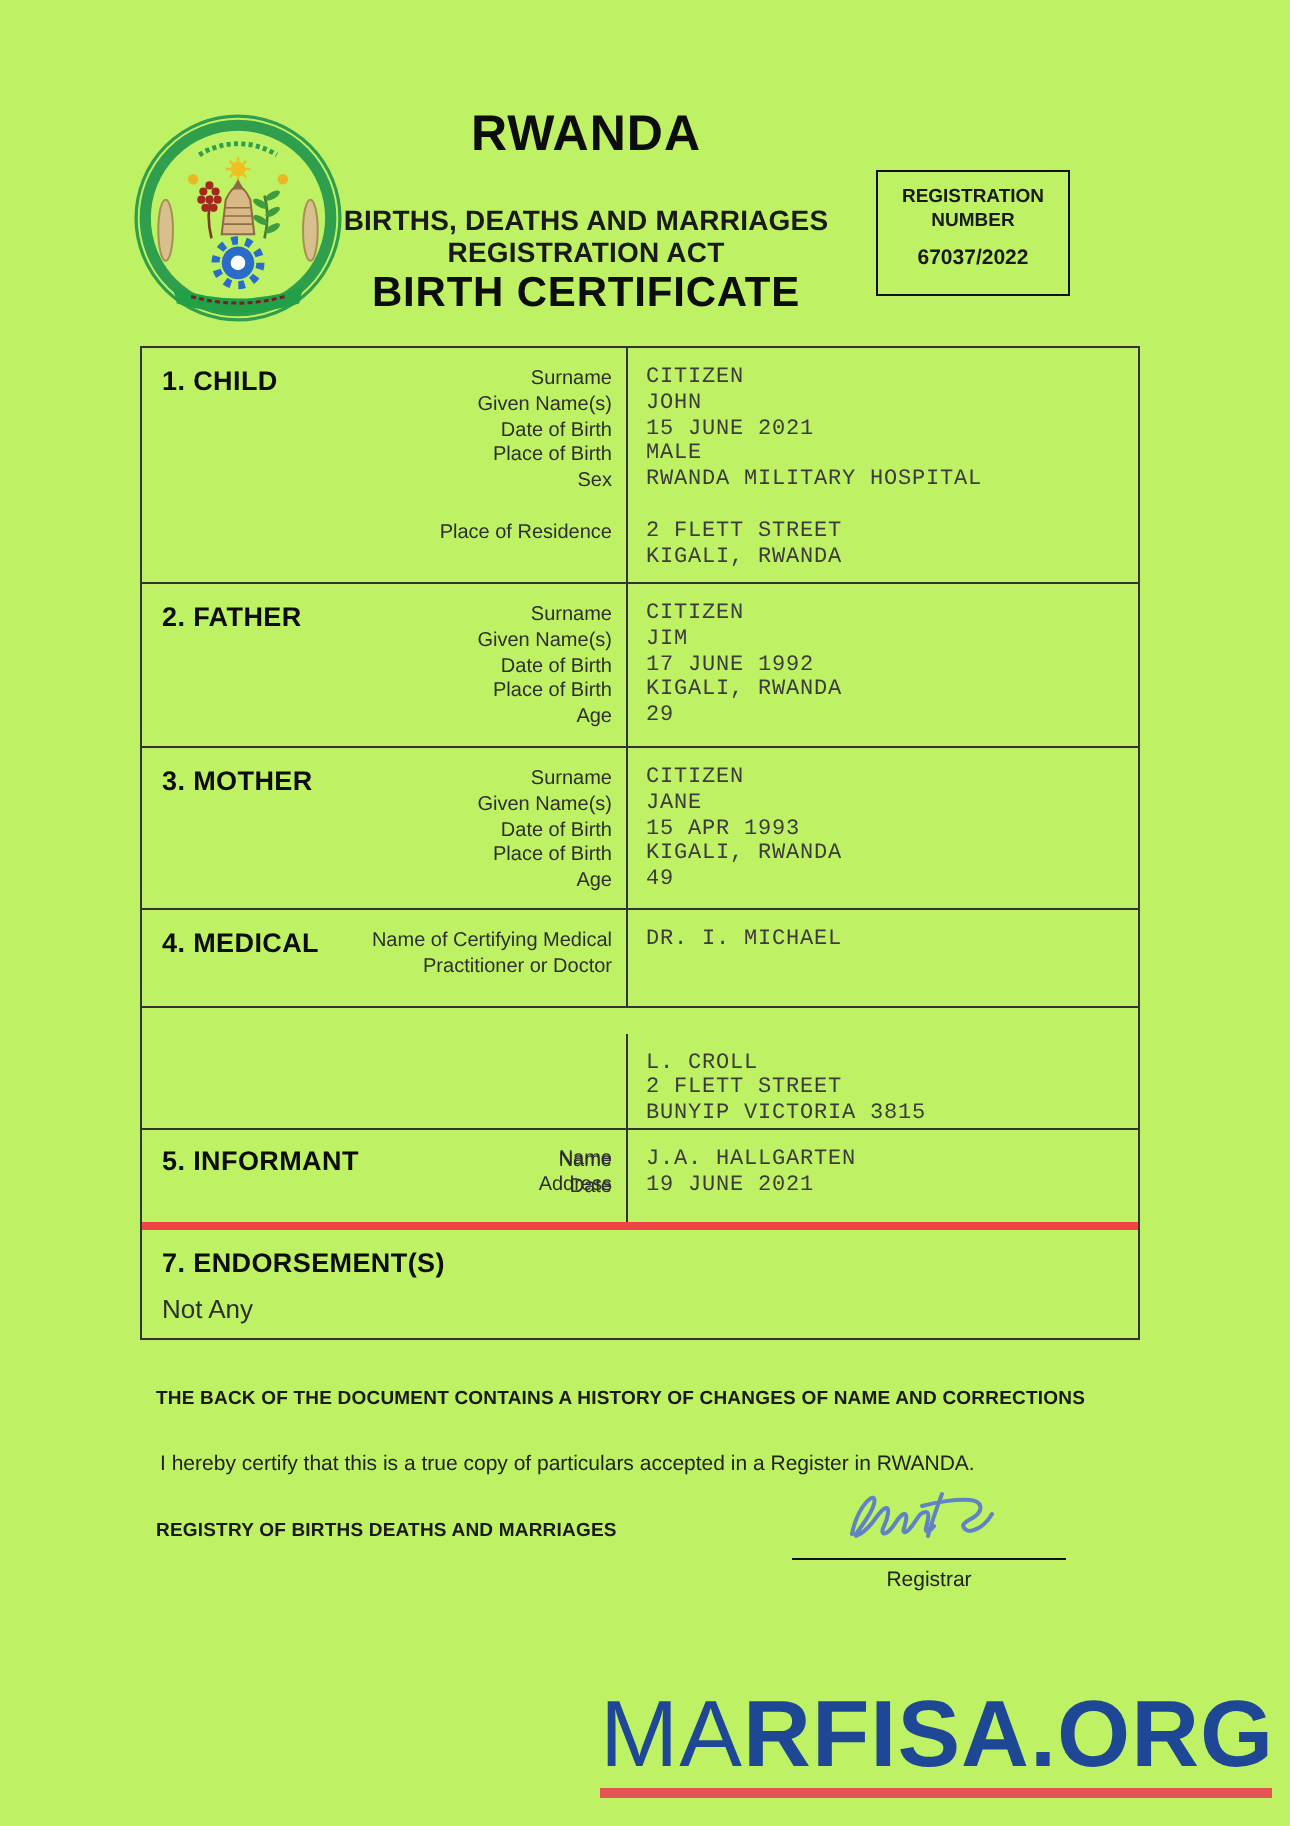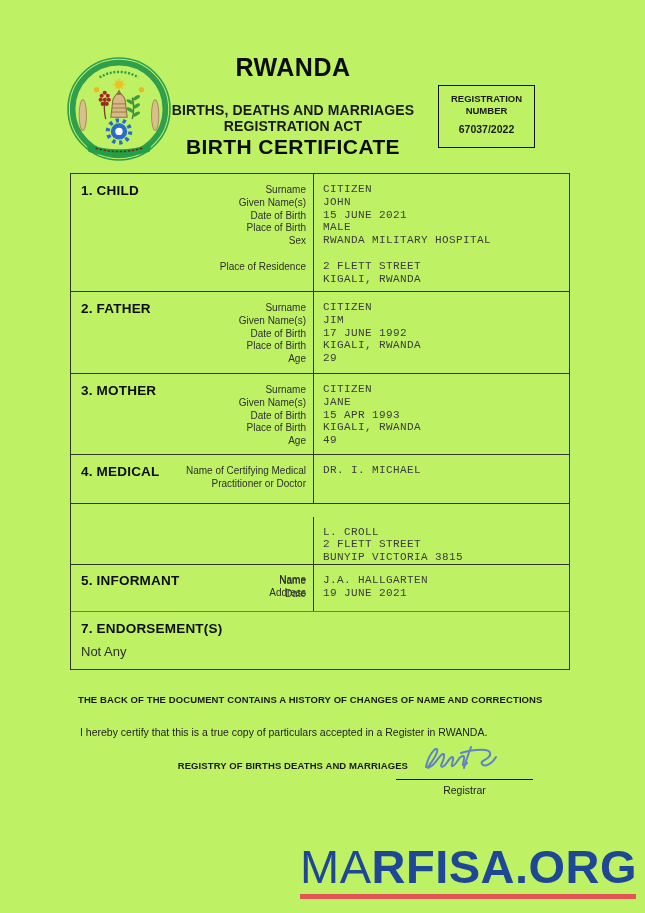--- a/index.html
+++ b/index.html
@@ -31,30 +31,30 @@
   .sec-title{position:absolute;left:10px;top:9px;font-size:13.5px;font-weight:bold;
              color:#0d0d0d;white-space:nowrap;letter-spacing:.2px;}
   .labels{position:absolute;right:7px;top:10px;text-align:right;}
   .line{font-size:10px;line-height:12.8px;min-height:12.8px;color:#2e2e2e;white-space:pre;}
   .vline{font-family:"Liberation Mono","DejaVu Sans Mono",monospace;
          font-size:11px;line-height:12.8px;min-height:12.8px;color:#3c3c3c;
          letter-spacing:.4px;white-space:pre;}
   .sec-child{height:117px;} .sec-father{height:82px;} .sec-mother{height:81px;}
   .sec-medical{height:49px;} .sec-informant{height:61px;align-items:flex-end;}
   .sec-registration-officer{height:47px;} .sec-endorsements{height:58px;}
-  .full-row{position:relative;border-top:1px solid #ef4444;box-sizing:border-box;}
+  .full-row{position:relative;border-top:4px solid #ef4444;box-sizing:border-box;}
   .endorse-body{position:absolute;left:10px;top:32px;font-size:13px;color:#2e2e2e;}
 
   
   .back-note{position:absolute;left:78px;top:694px;width:470px;
              font-size:9.5px;font-weight:bold;color:#1a1a1a;letter-spacing:.1px;}
   .certify{position:absolute;left:80px;top:726px;width:470px;
            font-size:10.5px;color:#222;}
   .registry{position:absolute;left:78px;top:760px;width:330px;
-            font-size:9.5px;font-weight:bold;color:#1a1a1a;letter-spacing:.1px;text-align:right;}
+            font-size:9.5px;font-weight:bold;color:#1a1a1a;letter-spacing:.1px;}
   .signature{position:absolute;left:408px;top:740px;width:110px;height:40px;}
   .sig-line{position:absolute;left:396px;top:779px;width:137px;height:1.4px;
             background:#111;}
   .registrar{position:absolute;left:396px;top:784px;width:137px;text-align:center;
              font-size:10.5px;color:#222;}
 
   
   .brand{position:absolute;left:300px;top:843px;width:340px;}
   .brand-text{font-size:47px;line-height:48px;color:var(--brand-blue,#1e4796);
               letter-spacing:.5px;white-space:nowrap;}

